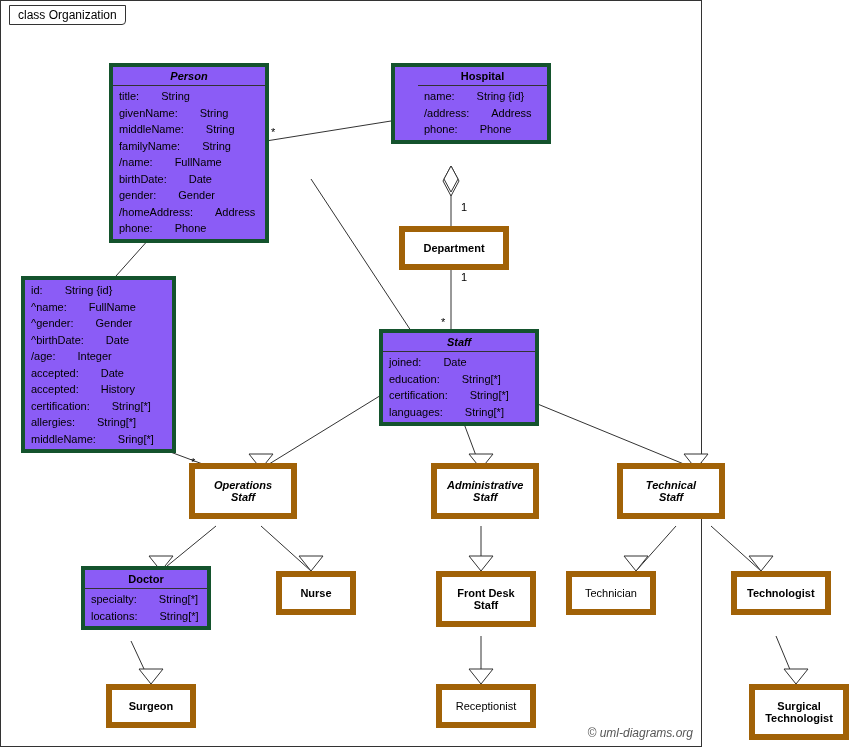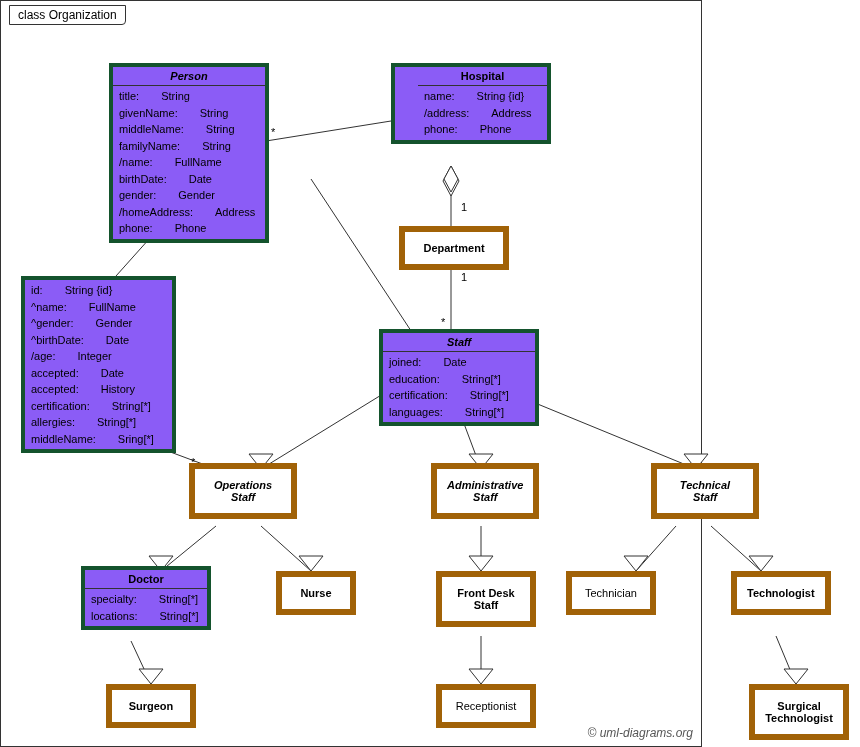--- a/index.html
+++ b/index.html
@@ -289,21 +289,21 @@
   </div>
 
   <div class="uml-simple italic-header" style="left:188px; top:462px; min-width:108px;">
     <span><em><strong>Operations<br>Staff</strong></em></span>
   </div>
 
   <div class="uml-simple italic-header" style="left:430px; top:462px; min-width:108px;">
     <span><em><strong>Administrative<br>Staff</strong></em></span>
   </div>
 
-  <div class="uml-simple italic-header" style="left:650px; top:462px; min-width:108px;">
+  <div class="uml-simple italic-header" style="left:616px; top:462px; min-width:108px;">
     <span><em><strong>Technical<br>Staff</strong></em></span>
   </div>
 
   <div class="uml-class" style="left:80px; top:565px; min-width:130px;">
     <div class="class-header non-italic">Doctor</div>
     <div class="class-body">
       <div class="attr-row">
           <span class="attr-name">specialty:</span>
           <span class="attr-type">String[*]</span>
         </div>

